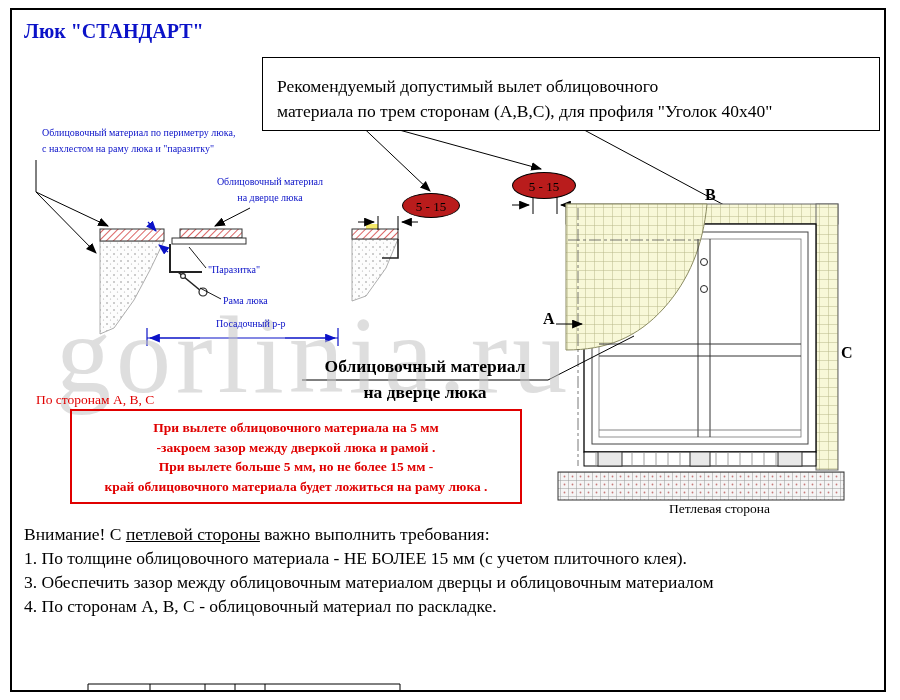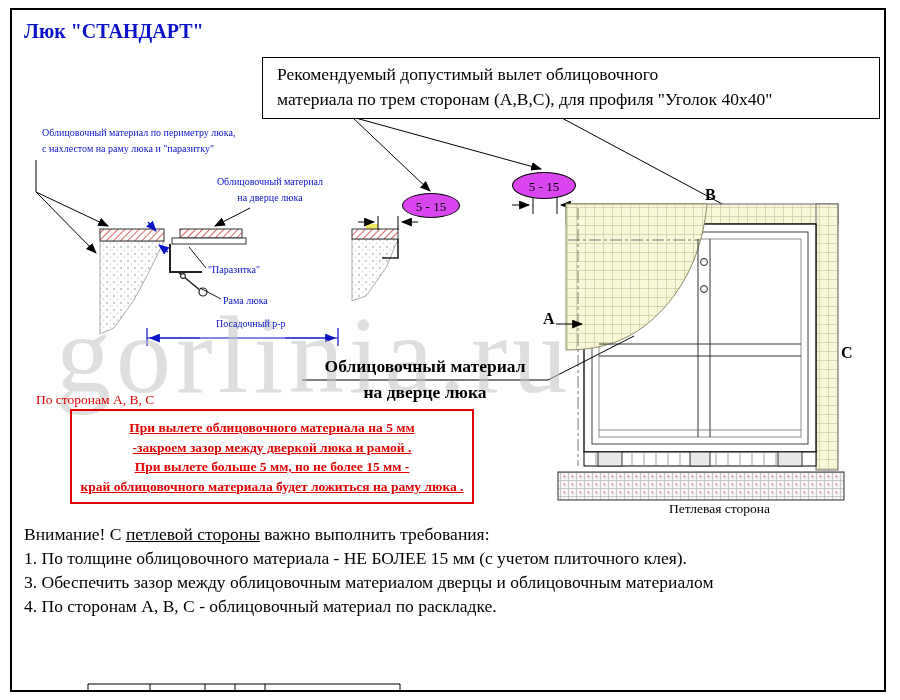--- a/index.html
+++ b/index.html
@@ -8,27 +8,27 @@
         font-family:"Liberation Serif","DejaVu Serif",serif;color:#000;}
   .draw{position:absolute;left:0;top:0;z-index:1;}
   .frame{position:absolute;left:10px;top:8px;width:876px;height:684px;border:2px solid #000;z-index:4;pointer-events:none;}
   .watermark{position:absolute;left:56px;top:292px;z-index:2;font-size:110px;letter-spacing:5px;
              color:#c4c4c4;opacity:.55;white-space:nowrap;}
   .t{position:absolute;z-index:3;white-space:nowrap;}
   .blue{color:#0b12c8;}
   .red{color:#e00000;}
   .title{left:24px;top:20px;font-size:20px;font-weight:bold;}
   .recbox{left:262px;top:57px;width:618px;border:1.5px solid #000;background:#fff;
-          font-size:17.5px;line-height:25px;padding:4px 8px 6px 14px;}
+          font-size:17.5px;line-height:25px;padding:16px 8px 6px 14px;}
   .lbl{font-size:10px;line-height:16px;}
-  .ellipse{border:1.2px solid #000;border-radius:50%;background:#d946ef;text-align:center;font-size:13px;}
+  .ellipse{border:1.2px solid #000;border-radius:50%;background:#b91c1c;text-align:center;font-size:13px;}
   .letter{font-size:16px;font-weight:bold;}
   .bigl{font-size:17.5px;font-weight:bold;text-align:center;width:250px;}
-  .notebox{left:70px;top:409px;width:404px;height:95px;border:2px solid #e00000;
-           text-align:center;font-size:13.5px;font-weight:bold;line-height:19.5px;padding-top:7px;text-decoration:underline;}
+  .notebox{left:70px;top:409px;width:452px;height:95px;border:2px solid #e00000;
+           text-align:center;font-size:13.5px;font-weight:bold;line-height:19.5px;padding-top:7px;}
   .reqs{left:24px;top:522px;width:860px;font-size:17.5px;}
   .reqs div{line-height:24px;white-space:nowrap;}
   .u{text-decoration:underline;margin-top:40px;}
 </style>
 </head>
 <body>
 
 <div class="page">
 
   <svg class="draw" width="900" height="700" viewBox="0 0 900 700">

